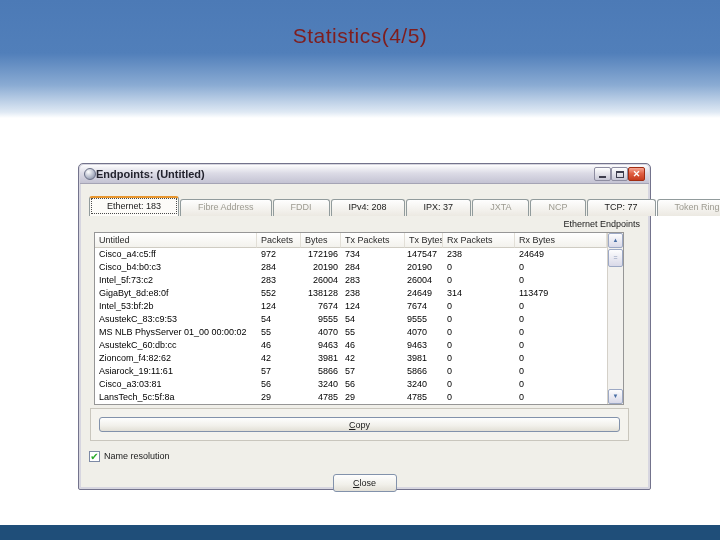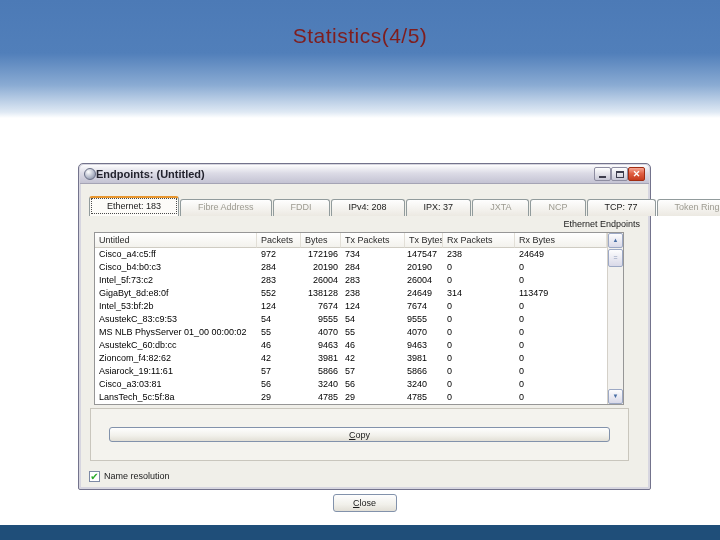--- a/index.html
+++ b/index.html
@@ -82,21 +82,21 @@
     display:flex; flex-direction:column; }
   .scroll-btn { height:15px; flex:none; border:1px solid #9ca8c4; border-radius:2px;
     background:linear-gradient(180deg,#fdfdfe,#d9d9e8); color:#4a6fa5; font-size:6px;
     text-align:center; line-height:13px; }
   .scroll-thumb { height:18px; flex:none; margin-top:1px; border:1px solid #9ca8c4; border-radius:2px;
     background:linear-gradient(180deg,#fdfdfe,#d9d9e8); color:#8a97b5; font-size:7px;
     text-align:center; line-height:16px; }
   .scroll-spacer { flex:1; }
 
   
-  .copy-panel { margin:3px 0 0 1px; width:539px; border:1px solid #c9c6bd; background:#f4f3ee; padding:18px; }
+  .copy-panel { margin:3px 0 0 1px; width:539px; border:1px solid #c9c6bd; background:#f4f3ee; padding:8px; }
   .btn {
     display:block; border:1px solid #8292ab; border-radius:3px;
     background:linear-gradient(180deg,#fefefe 0%,#f1f0ea 60%,#e2dfd6 100%);
     font-family:"Liberation Sans", sans-serif; font-size:9px; color:#1a1a1a; text-align:center;
   }
   .copy-button { width:100%; height:15px; }
   .btn-label { display:block; }
   .btn-label::first-letter { text-decoration:underline; }
 
   .checkbox-row { display:flex; align-items:center; gap:4px; margin:9px 0 0 0; height:12px; }

